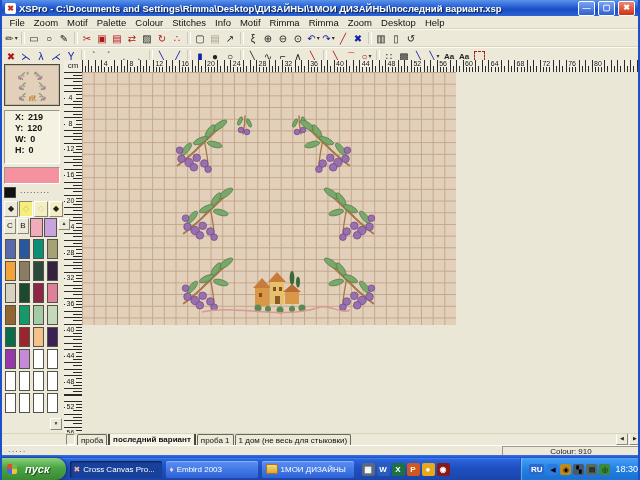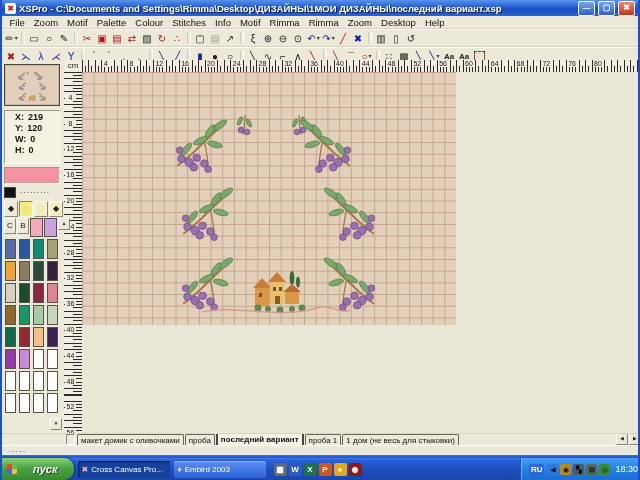--- a/index.html
+++ b/index.html
@@ -99,21 +99,21 @@
   .statusbar{position:absolute;left:0;top:445px;width:640px;height:10px;background:#ece9d8;
     border-top:1px solid #fff;font-size:8px;color:#222;}
   .status-dots{position:absolute;left:6px;top:1px;letter-spacing:1px;color:#555;}
   .status-colour{position:absolute;right:2px;top:0;width:136px;height:9px;text-align:center;
     border:1px solid;border-color:#9a968a #fff #fff #9a968a;line-height:9px;}
   .winedge{position:absolute;left:0;top:455px;width:640px;height:3px;
     background:linear-gradient(180deg,#3a70e8,#1c50c8);}
   
   .taskbar{position:absolute;left:-2px;top:458px;width:644px;height:22px;display:flex;align-items:center;
     background:linear-gradient(180deg,#4584ee 0%,#2a63dd 8%,#1f4fc0 45%,#1a45ab 100%);}
-  .startbtn{height:22px;display:flex;align-items:center;gap:16px;padding:0 16px 0 7px;
+  .startbtn{height:22px;display:flex;align-items:center;gap:8px;padding:0 16px 0 7px;
     background:linear-gradient(180deg,#8cd07a 0%,#4aa444 45%,#3a8a34 100%);
     border-radius:0 10px 10px 0;box-shadow:1px 0 3px rgba(0,0,0,.4);flex:0 0 auto;}
   .winlogo{width:10px;height:10px;border-radius:2px;
     background:conic-gradient(#6bbd4a 0 25%,#f3c03e 0 50%,#3b6ee0 0 75%,#e24a2e 0);}
   .startlabel{color:#fff;font-size:11px;font-weight:bold;font-style:italic;text-shadow:1px 1px 1px #1a4a1a;}
   .task{height:17px;display:flex;align-items:center;gap:3px;margin-left:4px;padding:0 4px;
     width:84px;border-radius:2px;background:linear-gradient(180deg,#5a90f2,#2d62d8);
     box-shadow:0 1px 1px rgba(255,255,255,.3) inset;flex:0 0 auto;overflow:hidden;}
   .task.active{background:#17419b;box-shadow:inset 1px 1px 2px rgba(0,0,0,.55);}
   .task .tlabel{color:#fff;font-size:8px;white-space:nowrap;overflow:hidden;}
@@ -691,34 +691,34 @@
         <span class="swatch" style="background-color: rgb(255, 255, 255);"></span>
         <span class="swatch" style="background-color: rgb(255, 255, 255);"></span>
       </div>
     <span class="scrollbtn dnarrow">▼</span>
   </div>
 
   <div class="tabsrow">
     <span class="tabhome"></span>
     <span style="display:flex;align-items:flex-end;overflow:hidden;flex:1">
 
-    <span class="tab">макет домик с оливочками</span>
         <span class="tab">проба</span>
         <span class="tab active">последний вариант</span>
         <span class="tab">проба 1</span>
         <span class="tab">1 дом (не весь для стыковки)</span>
       </span>
     <span class="tabarrows">
       <span class="tabarrow">◀</span>
       <span class="tabarrow">▶</span>
     </span>
   </div>
 
   <div class="statusbar">
     <span class="status-dots">·····</span>
+    <span class="status-colour">Colour: 910</span>
   </div>
 
   <div class="winedge"></div>
 
   <div class="taskbar">
     <span class="startbtn">
       <span class="winlogo"></span>
       <span class="startlabel">пуск</span>
     </span>
     <span style="display:flex">
@@ -726,20 +726,24 @@
         <span class="task active">
           <span class="ticon" style="color: rgb(255, 176, 160);">✖</span>
           <span class="tlabel">Cross Canvas Pro...</span>
         </span>
 
         <span class="task">
           <span class="ticon" style="color: rgb(255, 208, 208);">♦</span>
           <span class="tlabel">Embird 2003</span>
         </span>
 
+        <span class="task">
+          <span class="ticon folder"></span>
+          <span class="tlabel">1МОИ ДИЗАЙНЫ</span>
+        </span>
       </span>
     <span class="quick">
 
     <span class="qicon" style="background-color: rgb(90, 106, 122);">▦</span>
         <span class="qicon" style="background-color: rgb(42, 91, 191);">W</span>
         <span class="qicon" style="background-color: rgb(30, 113, 69);">X</span>
         <span class="qicon" style="background-color: rgb(210, 87, 30);">P</span>
         <span class="qicon" style="background-color: rgb(232, 168, 30);">●</span>
         <span class="qicon" style="background-color: rgb(138, 26, 26);">◉</span>
       </span>

